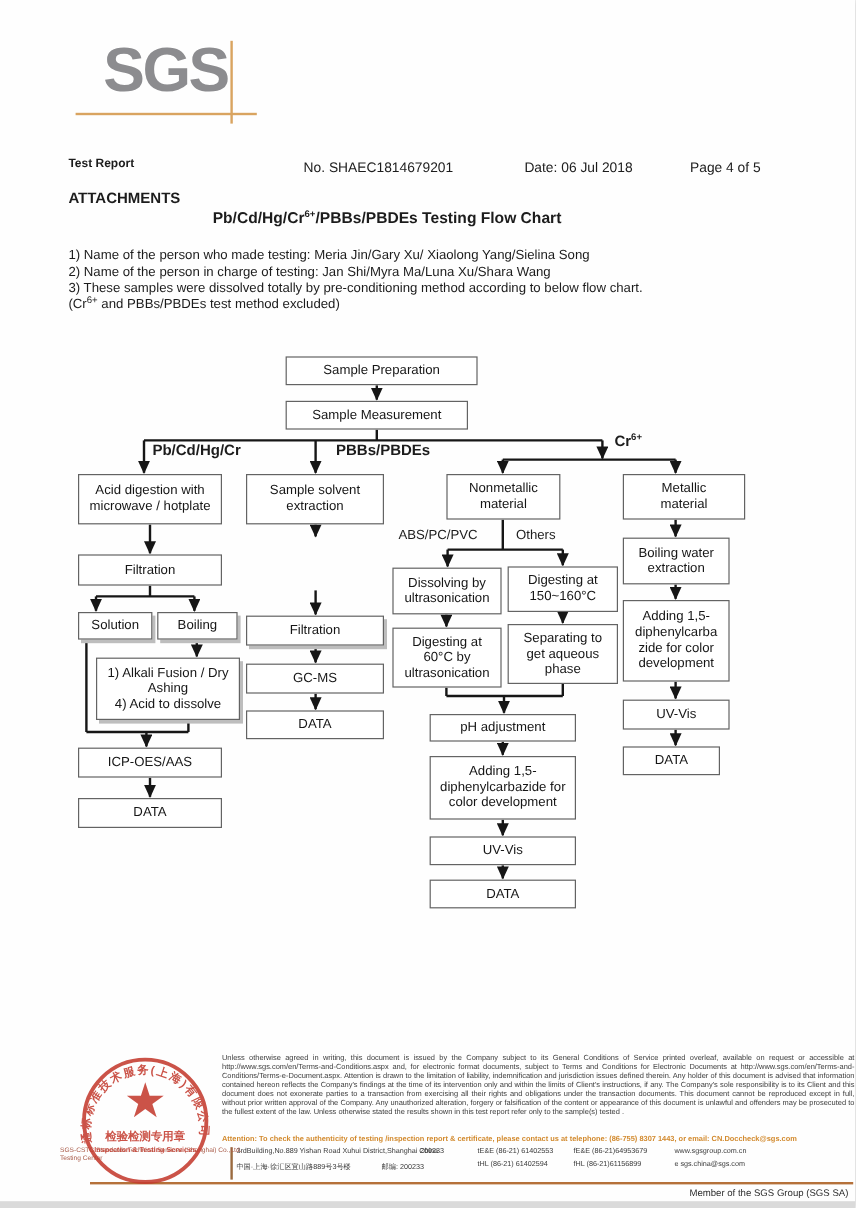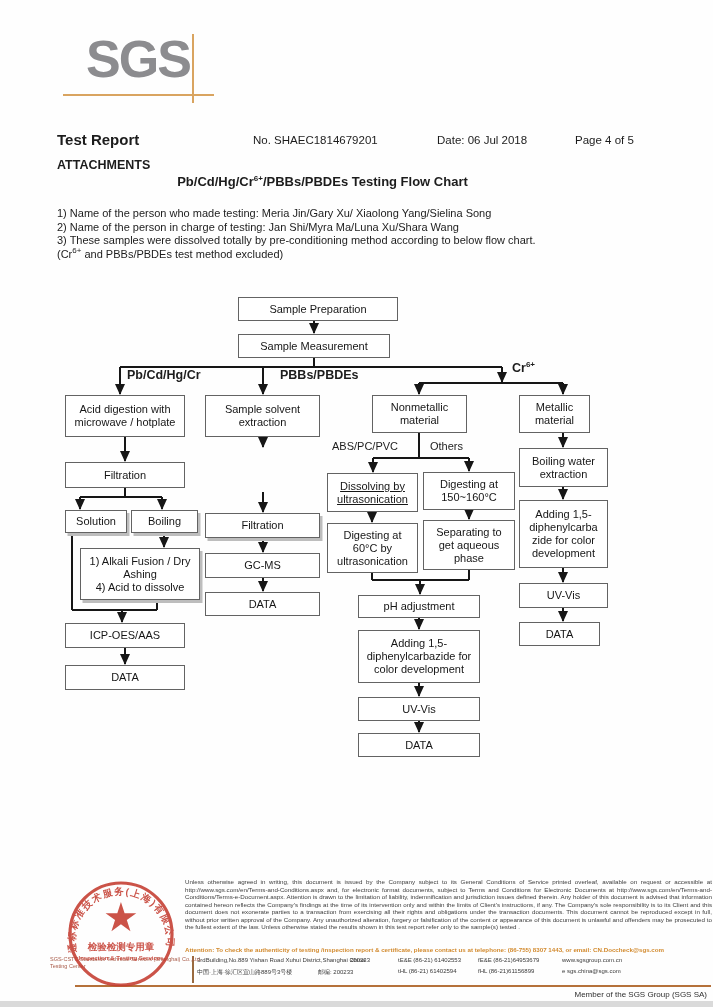--- a/index.html
+++ b/index.html
@@ -6,21 +6,21 @@
   .page{
     position:relative;width:713px;height:1007px;background:#fefefe;
     font-family:"Liberation Sans","DejaVu Sans",sans-serif;color:#1c1c1c;
     overflow:hidden;margin:0 auto;box-shadow:0 0 4px rgba(0,0,0,.3);
   }
   
   .logo-text{position:absolute;left:86px;top:33px;font-size:52px;font-weight:bold;
     letter-spacing:-2px;color:#8c8c8f;line-height:1;}
   .logo-hline{position:absolute;left:63px;top:94px;width:151px;height:2px;background:#d9a460;}
   .logo-vline{position:absolute;left:192px;top:34px;width:2px;height:69px;background:#d9a460;}
-  .report-title{position:absolute;left:57px;top:131px;font-size:15px;font-weight:bold;}
+  .report-title{position:absolute;left:57px;top:131px;font-size:10px;font-weight:bold;}
   .hdr-no{position:absolute;left:253px;top:134px;font-size:11.5px;}
   .hdr-date{position:absolute;left:437px;top:134px;font-size:11.5px;}
   .hdr-page{position:absolute;left:575px;top:134px;font-size:11.5px;}
   .attachments{position:absolute;left:57px;top:158px;font-size:12.5px;font-weight:bold;}
   .chart-title{position:absolute;left:0;top:174px;width:645px;text-align:center;
     font-size:13px;font-weight:bold;}
   sup{font-size:8px;vertical-align:super;line-height:0;}
   .notes{position:absolute;left:57px;top:207px;font-size:11px;line-height:13.5px;width:620px;}
   
   .flow-svg{position:absolute;left:0;top:0;z-index:1;}
@@ -128,38 +128,38 @@
   <div class="fbox" style="left:65px;top:665px;width:120px;height:25px;">DATA</div>
 
   <div class="fbox" style="left:205px;top:395px;width:115px;height:42px;text-align:center;">Sample solvent
 extraction</div>
   <div class="fbox sh" style="left:205px;top:513px;width:115px;height:25px;">Filtration</div>
   <div class="fbox" style="left:205px;top:553px;width:115px;height:25px;">GC-MS</div>
   <div class="fbox" style="left:205px;top:592px;width:115px;height:24px;">DATA</div>
 
   <div class="fbox" style="left:372px;top:395px;width:95px;height:38px;">Nonmetallic
 material</div>
-  <div class="fbox" style="left:327px;top:473px;width:91px;height:39px;text-decoration:underline;">Dissolving by
+  <div class="fbox" style="left:327px;top:473px;width:91px;height:39px;">Dissolving by
 ultrasonication</div>
   <div class="fbox" style="left:423px;top:472px;width:92px;height:38px;">Digesting at
 150~160°C</div>
   <div class="fbox" style="left:327px;top:523px;width:91px;height:50px;">Digesting at
 60°C by
 ultrasonication</div>
   <div class="fbox" style="left:423px;top:520px;width:92px;height:50px;">Separating to
 get aqueous
 phase</div>
   <div class="fbox" style="left:358px;top:595px;width:122px;height:23px;">pH adjustment</div>
   <div class="fbox" style="left:358px;top:630px;width:122px;height:53px;">Adding 1,5-
 diphenylcarbazide for
 color development</div>
   <div class="fbox" style="left:358px;top:697px;width:122px;height:24px;">UV-Vis</div>
   <div class="fbox" style="left:358px;top:733px;width:122px;height:24px;">DATA</div>
 
-  <div class="fbox" style="left:519px;top:395px;width:71px;height:38px;">Metallic
+  <div class="fbox" style="left:519px;top:395px;width:102px;height:38px;">Metallic
 material</div>
   <div class="fbox" style="left:519px;top:448px;width:89px;height:39px;">Boiling water
 extraction</div>
   <div class="fbox" style="left:519px;top:500px;width:89px;height:68px;">Adding 1,5-
 diphenylcarba
 zide for color
 development</div>
   <div class="fbox" style="left:519px;top:583px;width:89px;height:25px;">UV-Vis</div>
   <div class="fbox" style="left:519px;top:622px;width:81px;height:24px;">DATA</div>
 

